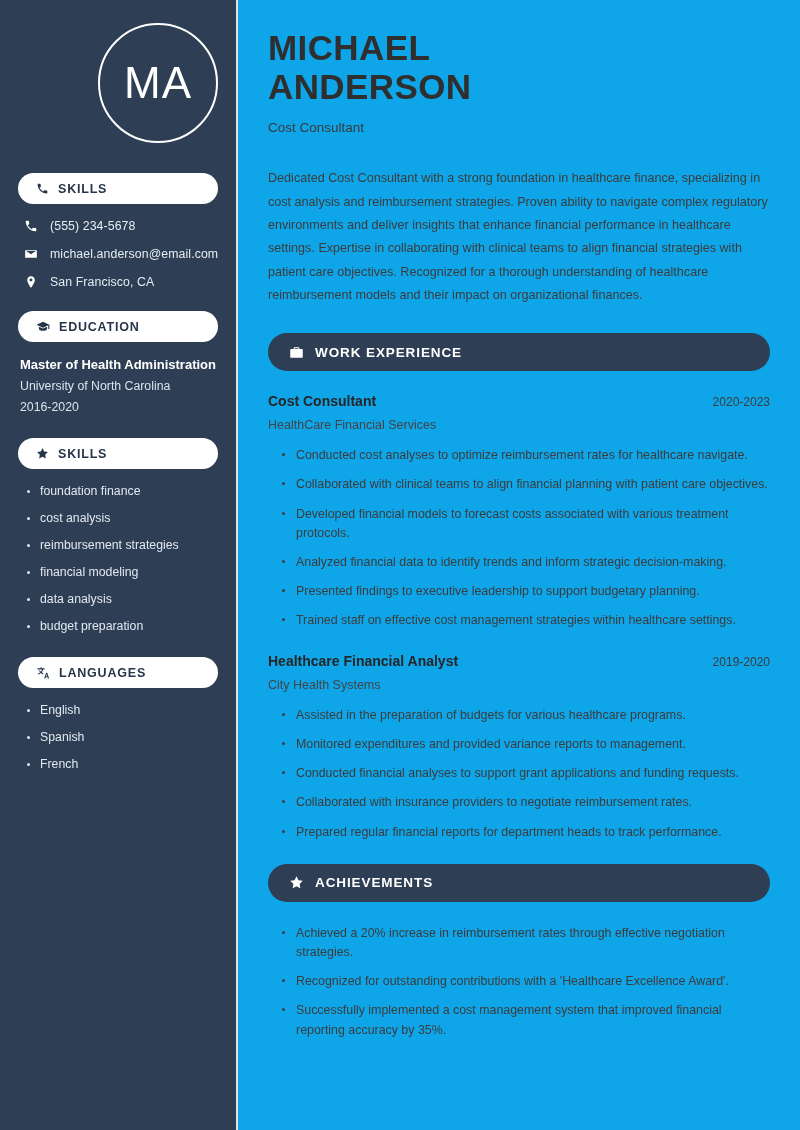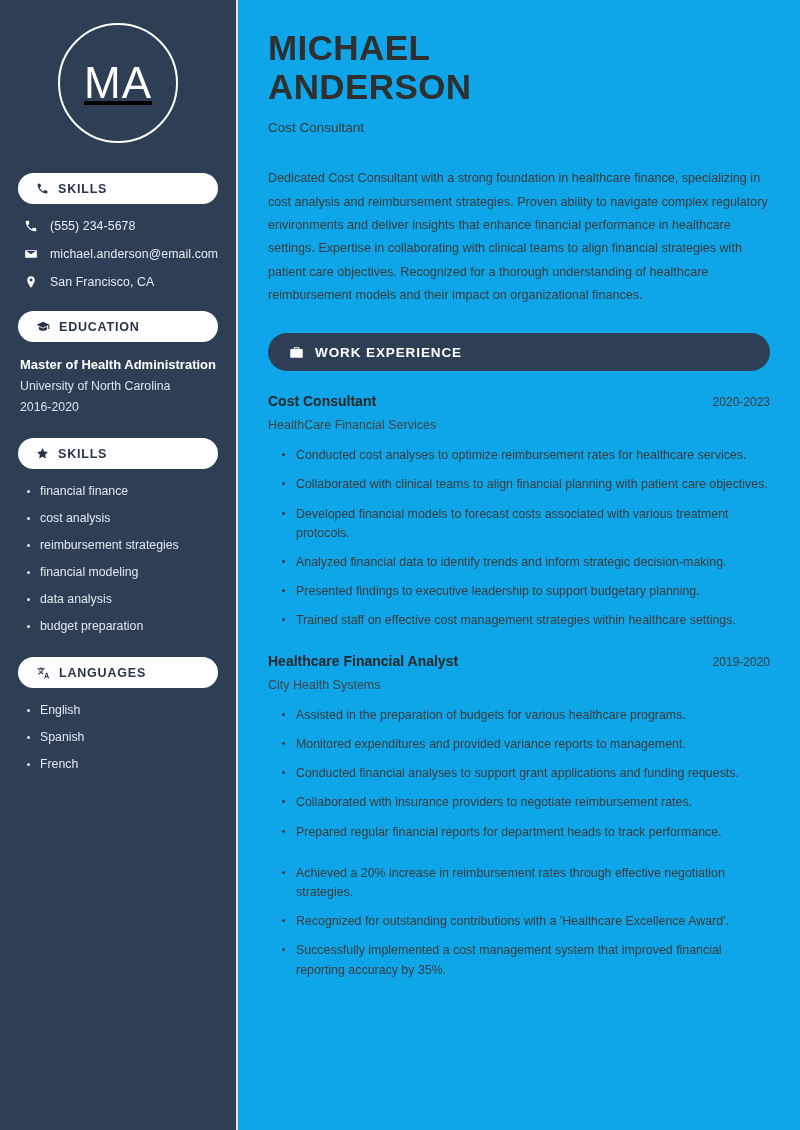--- a/index.html
+++ b/index.html
@@ -23,24 +23,23 @@
     min-width: 238px;
     background: #2e3e54;
     box-sizing: border-box;
     padding: 0 18px;
     border-right: 2px solid #e3e3e3;
     position: relative;
   }
 
   .avatar-wrap {
     display: flex;
-    justify-content: center;
+    justify-content: flex-end;
     margin-top: 23px;
     margin-bottom: 30px;
-    text-decoration: underline;
   }
   .avatar {
     width: 116px;
     height: 116px;
     border-radius: 50%;
     border: 2px solid #ffffff;
     display: flex;
     align-items: center;
     justify-content: center;
     color: #ffffff;
@@ -287,21 +286,21 @@
     <div class="pill">
       <span>
         <svg width="13" height="13" viewBox="0 0 24 24" fill="#27354a">
           <path d="M12 2l3.1 6.3 6.9 1-5 4.9 1.2 6.9L12 17.8 5.8 21.1 7 14.2l-5-4.9 6.9-1L12 2z"></path>
         </svg>
       </span>
       <span class="pill-label">SKILLS</span>
     </div>
 
     <ul class="side-list">
-      <li>financial finance</li>
+      <li>foundation finance</li>
       <li>cost analysis</li>
       <li>reimbursement strategies</li>
       <li>financial modeling</li>
       <li>data analysis</li>
       <li>budget preparation</li>
     </ul>
 
     <div class="pill">
       <span>
         <svg width="14" height="14" viewBox="0 0 24 24" fill="#27354a">
@@ -339,21 +338,21 @@
       <span class="sec-label">WORK EXPERIENCE</span>
     </div>
 
     <div class="job">
       <div class="job-head">
         <span class="job-role">Cost Consultant</span>
         <span class="job-dates">2020-2023</span>
       </div>
       <div class="job-org">HealthCare Financial Services</div>
       <ul class="main-list">
-        <li>Conducted cost analyses to optimize reimbursement rates for healthcare services.</li>
+        <li>Conducted cost analyses to optimize reimbursement rates for healthcare navigate.</li>
         <li>Collaborated with clinical teams to align financial planning with patient care objectives.</li>
         <li>Developed financial models to forecast costs associated with various treatment protocols.</li>
         <li>Analyzed financial data to identify trends and inform strategic decision-making.</li>
         <li>Presented findings to executive leadership to support budgetary planning.</li>
         <li>Trained staff on effective cost management strategies within healthcare settings.</li>
       </ul>
     </div>
 
     <div class="job">
       <div class="job-head">
@@ -363,20 +362,28 @@
       <div class="job-org">City Health Systems</div>
       <ul class="main-list">
         <li>Assisted in the preparation of budgets for various healthcare programs.</li>
         <li>Monitored expenditures and provided variance reports to management.</li>
         <li>Conducted financial analyses to support grant applications and funding requests.</li>
         <li>Collaborated with insurance providers to negotiate reimbursement rates.</li>
         <li>Prepared regular financial reports for department heads to track performance.</li>
       </ul>
     </div>
 
+    <div class="sec-bar ach-bar">
+      <span>
+        <svg width="15" height="15" viewBox="0 0 24 24" fill="#ffffff">
+          <path d="M12 2l3.1 6.3 6.9 1-5 4.9 1.2 6.9L12 17.8 5.8 21.1 7 14.2l-5-4.9 6.9-1L12 2z"></path>
+        </svg>
+      </span>
+      <span class="sec-label">ACHIEVEMENTS</span>
+    </div>
 
     <ul class="main-list ach-list">
       <li>Achieved a 20% increase in reimbursement rates through effective negotiation strategies.</li>
       <li>Recognized for outstanding contributions with a 'Healthcare Excellence Award'.</li>
       <li>Successfully implemented a cost management system that improved financial reporting accuracy by 35%.</li>
     </ul>
 
   </main>
 </div>
 

